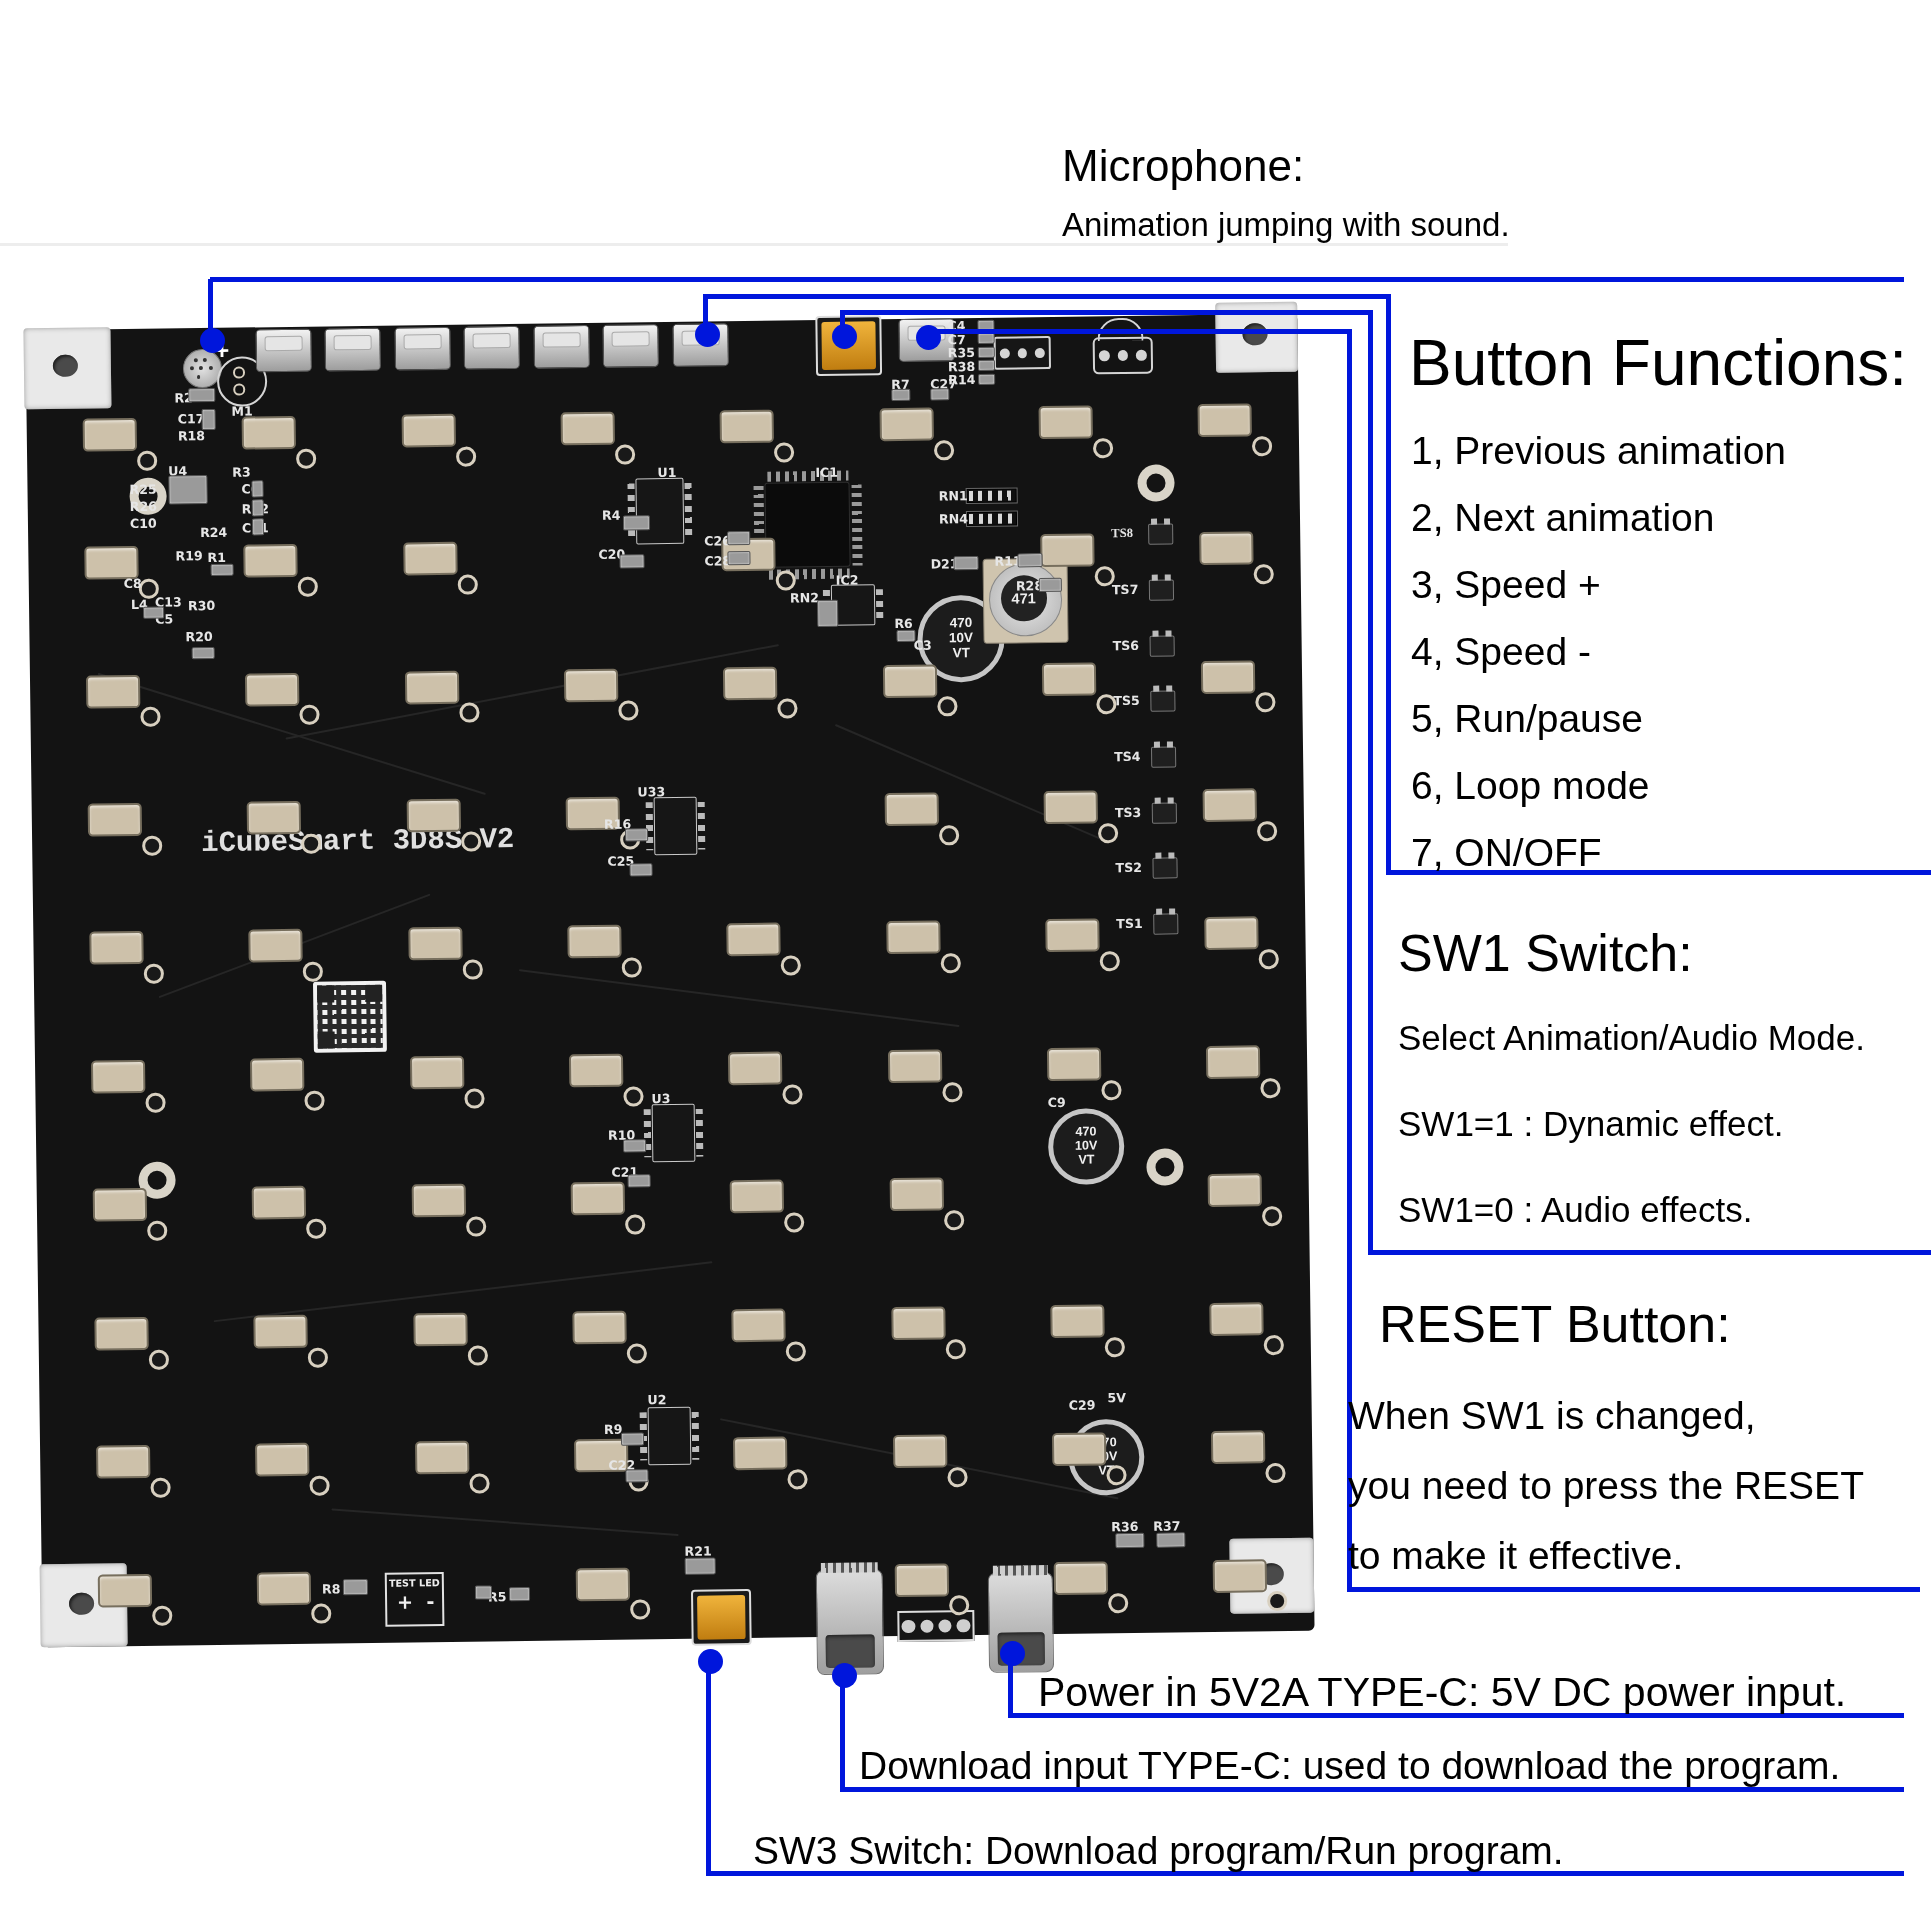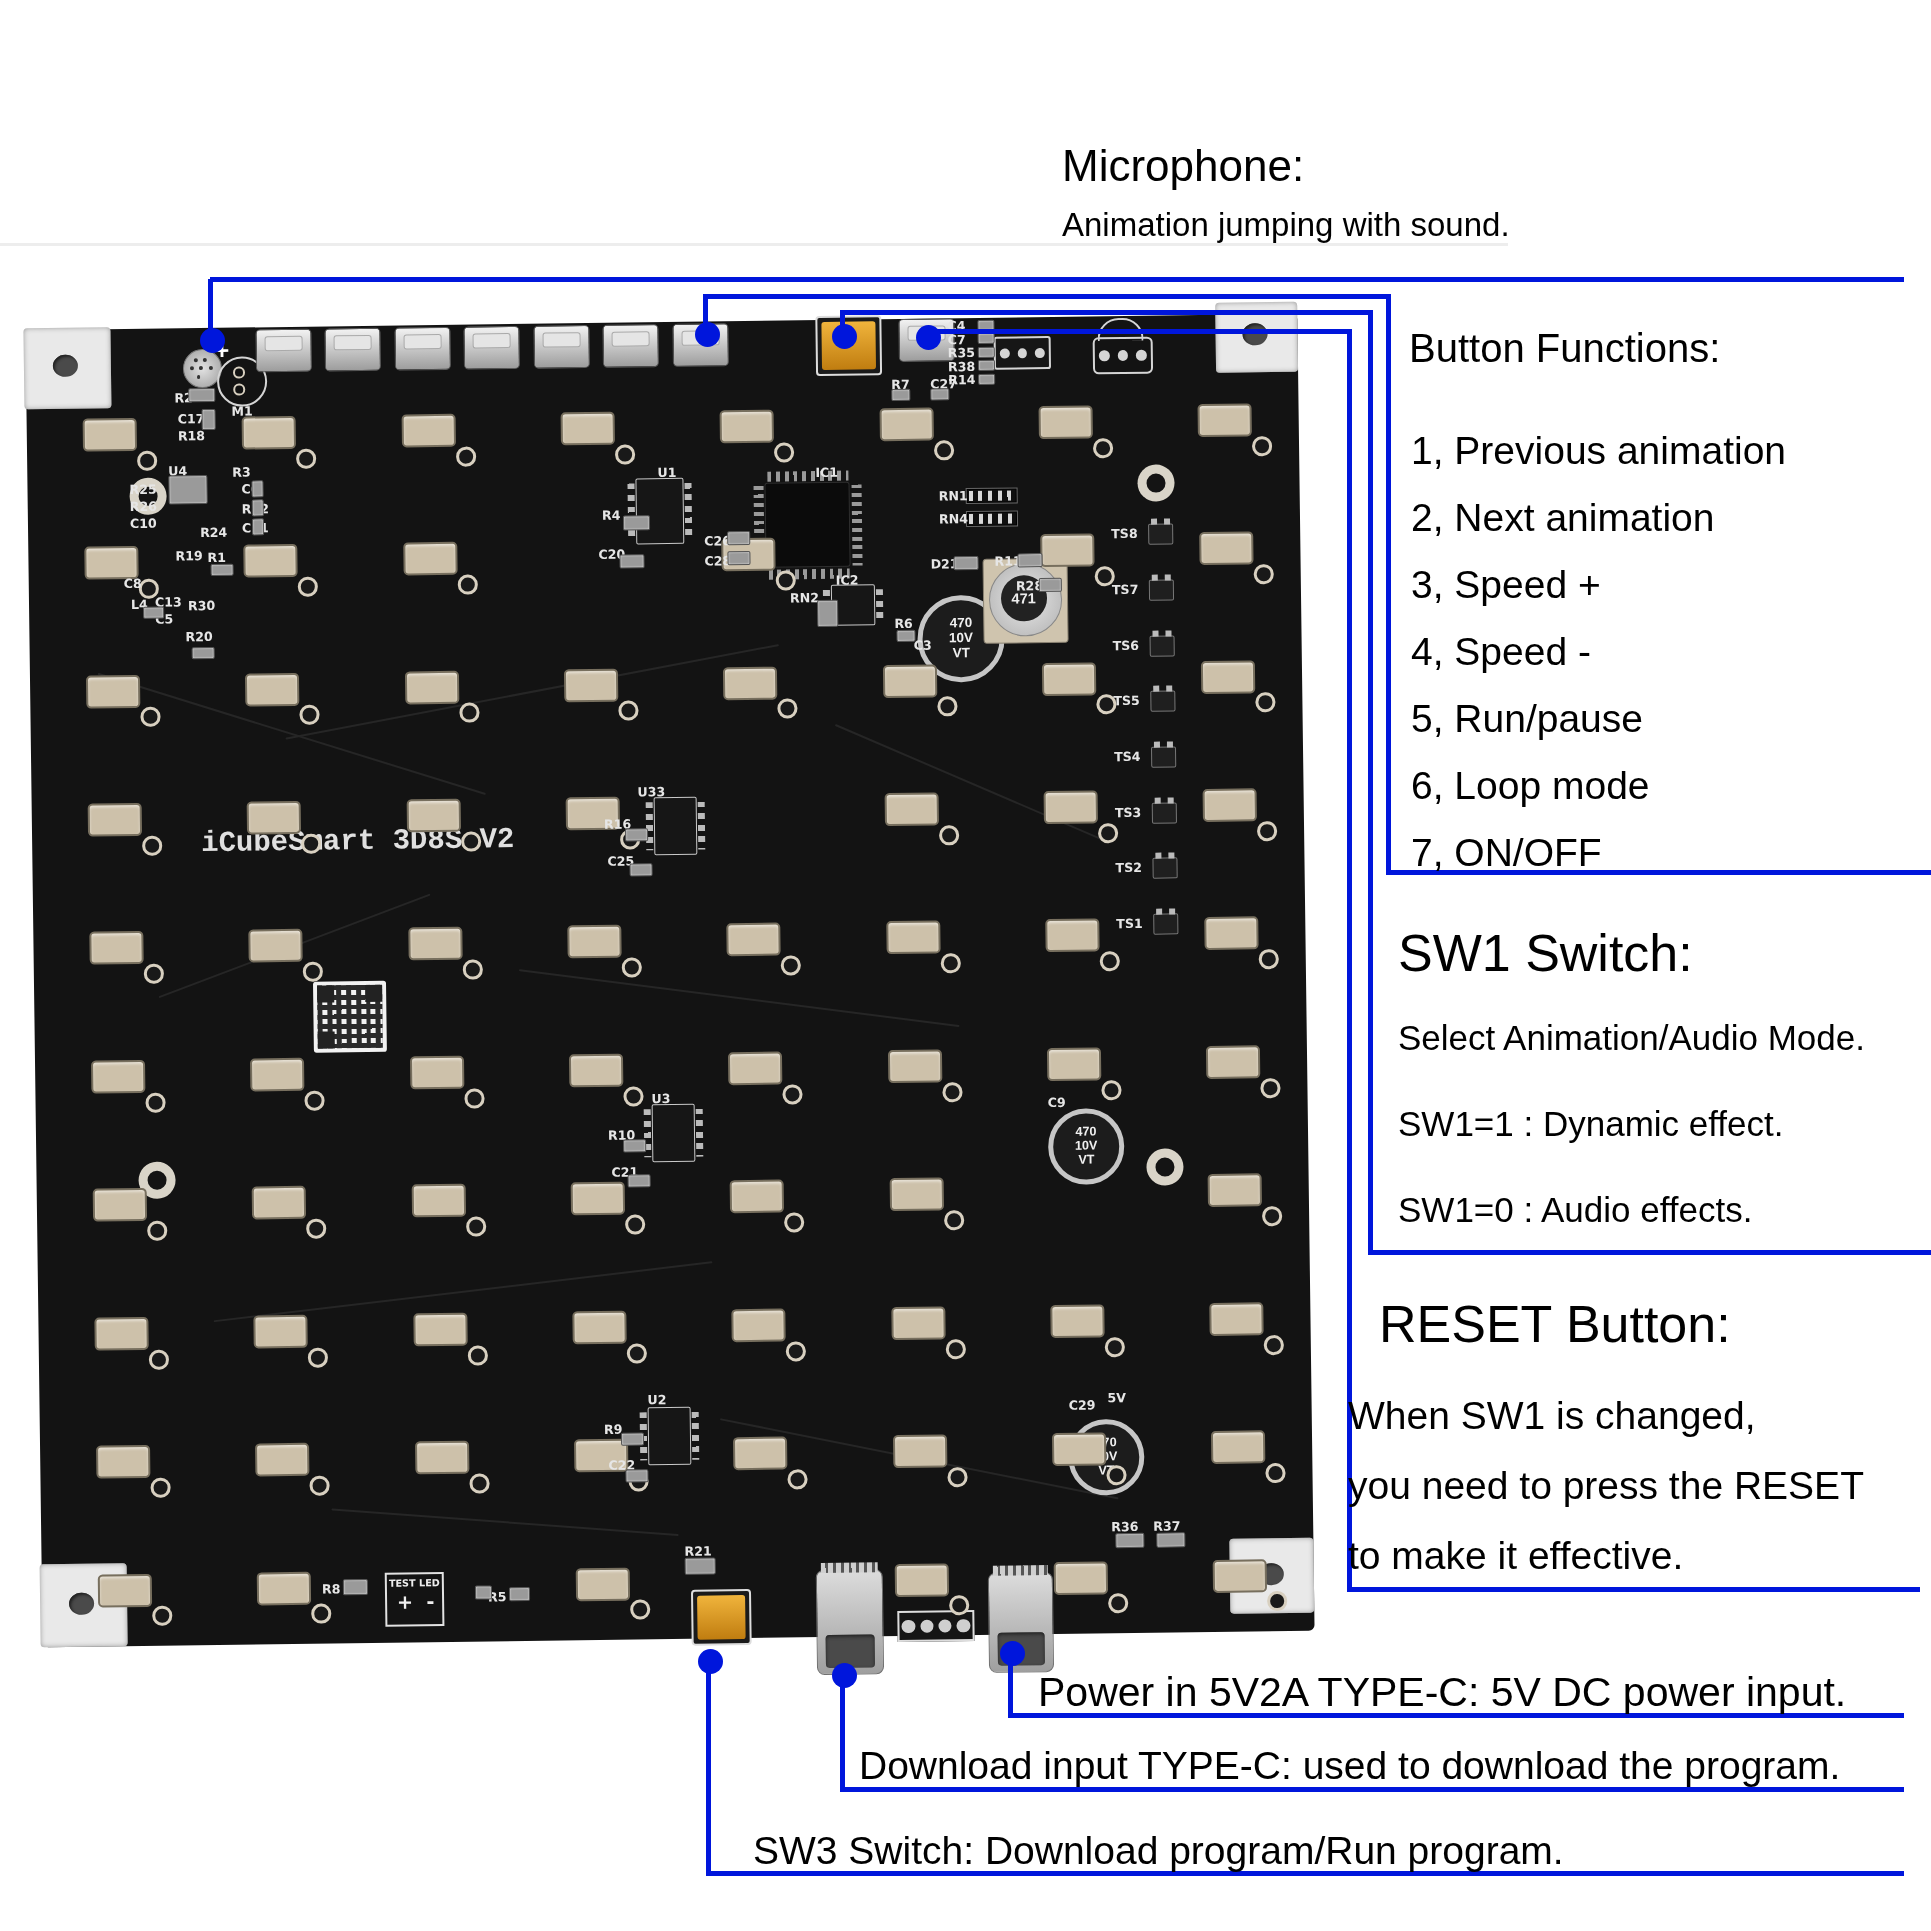--- a/index.html
+++ b/index.html
@@ -3,21 +3,21 @@
 <meta charset="utf-8">
 <style>
   html,body{margin:0;padding:0;background:#fff;}
   #canvas{position:relative;width:1931px;height:1931px;background:#ffffff;overflow:hidden;
           font-family:"Liberation Sans",sans-serif;color:#000;}
   .abs{position:absolute;}
   
   #page-title{left:81px;top:73px;font-size:75px;font-weight:bold;letter-spacing:-1px;}
   #mic-head{left:1062px;top:141px;font-size:44px;}
   #mic-body{left:1062px;top:206px;font-size:33px;}
-  #bf-head{left:1409px;top:326px;font-size:40px;}
+  #bf-head{left:1409px;top:326px;font-size:64px;}
   #bf-items{left:1411px;top:429px;}
   #bf-items .li{height:67px;font-size:39px;white-space:nowrap;}
   #sw1-head{left:1398px;top:923px;font-size:52px;}
   #sw1-lines{left:1398px;top:1018px;}
   #sw1-lines .li{height:86px;font-size:35px;white-space:nowrap;}
   #reset-head{left:1379px;top:1294px;font-size:52px;}
   #reset-lines{left:1348px;top:1394px;}
   #reset-lines .li{height:70px;font-size:39px;white-space:nowrap;}
   #note-power{left:1038px;top:1669px;font-size:41px;white-space:nowrap;}
   #note-download{left:859px;top:1744px;font-size:39px;white-space:nowrap;}
@@ -407,21 +407,21 @@
           <i></i>
         </div>
         <div class="tact" style="left: 577px; top: 1.9px; width: 54px; height: 41px;">
           <i></i>
         </div>
         <div class="tact" style="left: 647px; top: 1.9px; width: 54px; height: 41px;">
           <i></i>
         </div>
       </div>
     <div id="ts-col">
-        <div class="lbl" style="left: 1083px; top: 210px;">TS8</div>
+        <div class="lbl" style="left: 1083px; top: 210px; font-family: Liberation Serif, serif;">TS8</div>
         <div class="tsbody" style="left: 1120px; top: 208px;"></div>
         <div class="lbl" style="left: 1083px; top: 266px;">TS7</div>
         <div class="tsbody" style="left: 1120px; top: 264px;"></div>
         <div class="lbl" style="left: 1083px; top: 322px;">TS6</div>
         <div class="tsbody" style="left: 1120px; top: 320px;"></div>
         <div class="lbl" style="left: 1083px; top: 377px;">TS5</div>
         <div class="tsbody" style="left: 1120px; top: 375px;"></div>
         <div class="lbl" style="left: 1083px; top: 433px;">TS4</div>
         <div class="tsbody" style="left: 1120px; top: 431px;"></div>
         <div class="lbl" style="left: 1083px; top: 489px;">TS3</div>

